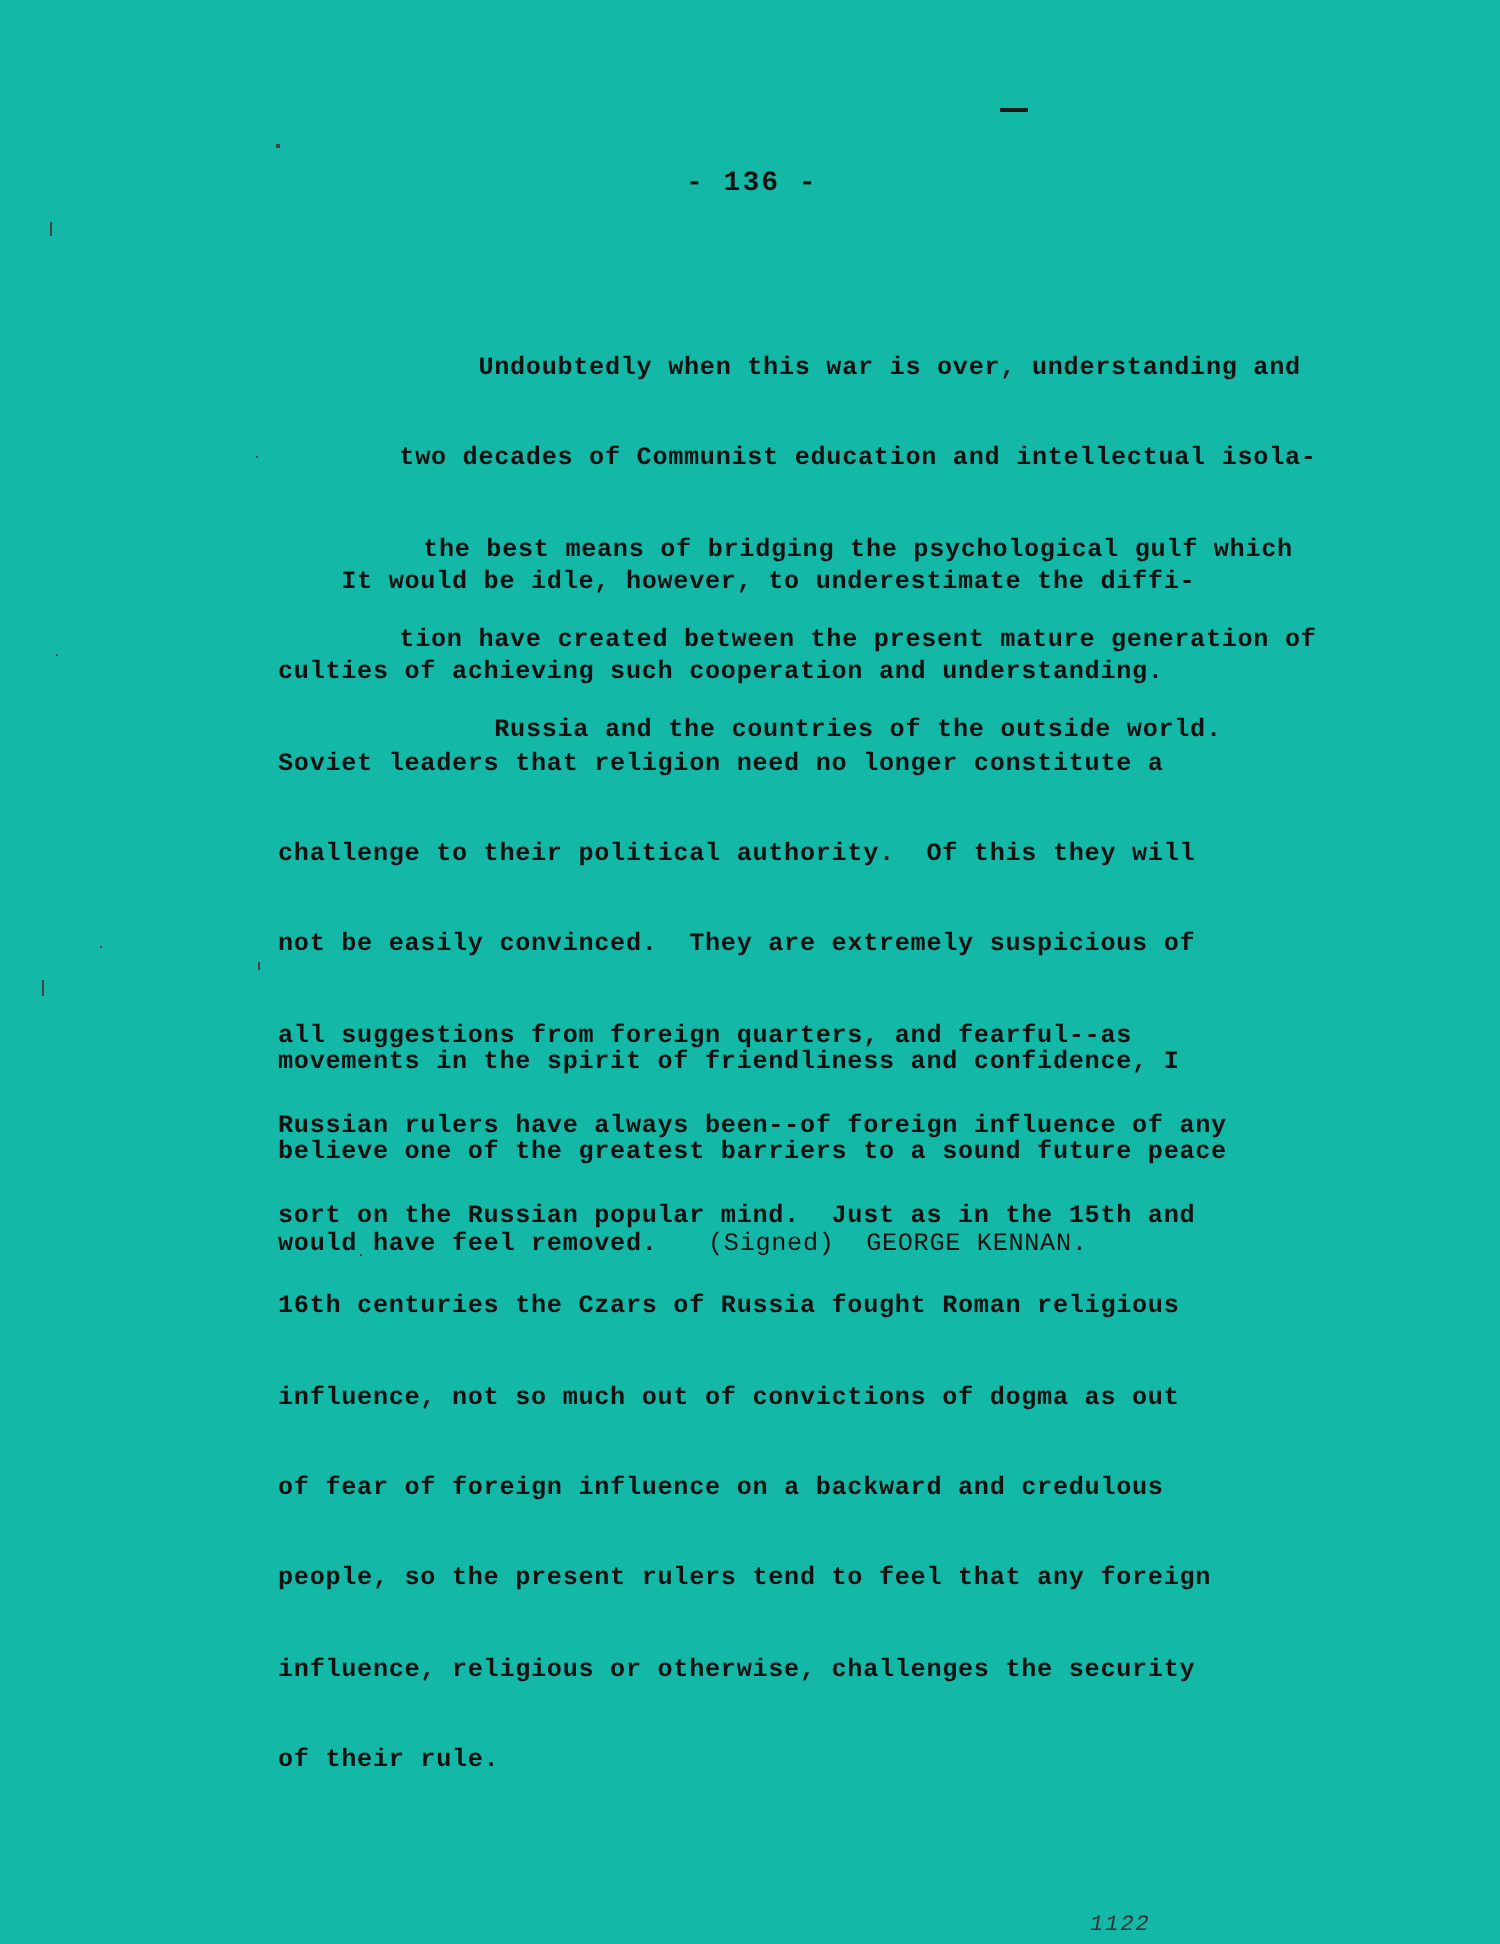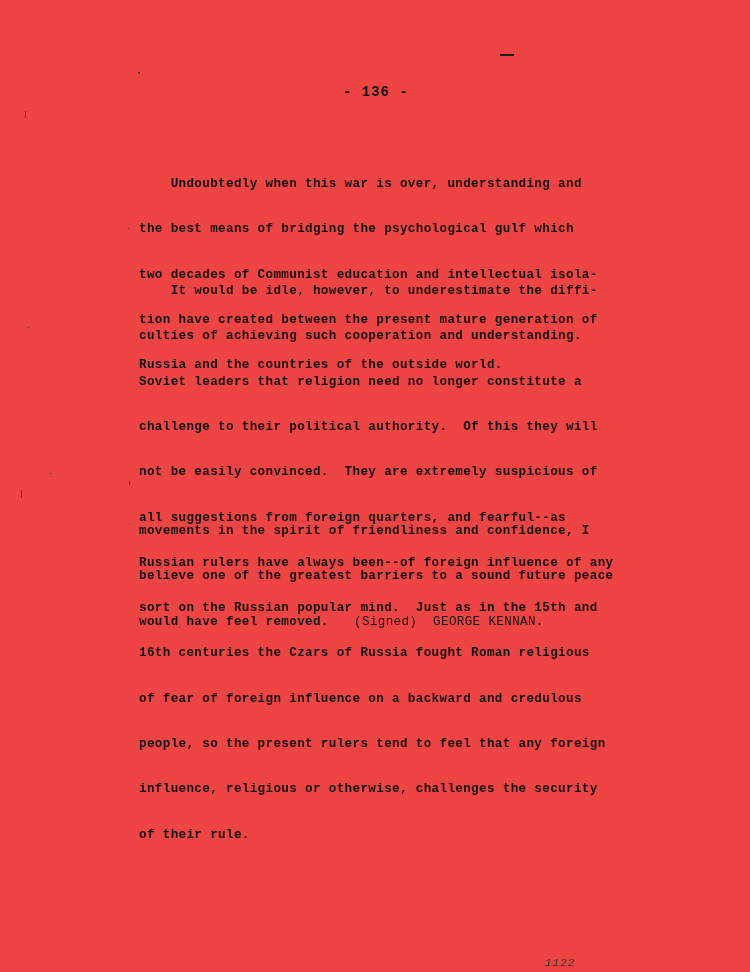--- a/index.html
+++ b/index.html
@@ -12,21 +12,21 @@
       height: 972px;
       position: relative;
       overflow: hidden;
       color: #111111;
       font-family: "Liberation Mono", "DejaVu Sans Mono", monospace;
     }
     .page {
       position: absolute;
       left: 0; top: 0;
       width: 750px; height: 972px;
-      background: #ef4444;
+      background: #14b8a6;
     }
     .mark-top-dash {
       position: absolute;
       left: 500px; top: 54px;
       width: 14px; height: 2px;
       background: #1a1a1a;
     }
     .page-number {
       position: absolute;
       left: 343px; top: 84px;
@@ -38,21 +38,21 @@
     .body-text {
       position: absolute;
       left: 139px;
       width: 580px;
       font-size: 12.6px;
       line-height: 15.1px;
       letter-spacing: 0.35px;
       white-space: pre;
       font-weight: bold;
     }
-    .para-1 { top: 147px; }
+    .para-1 { top: 147px; text-align: center; }
     .para-2 { top: 254px; }
     .para-3 { top: 494px; }
     .line { display: block; height: 15.1px; }
     .signature {
       position: absolute;
       left: 354px; top: 615px;
       font-size: 12.6px;
       letter-spacing: 0.35px;
       white-space: pre;
       font-weight: normal;
@@ -75,36 +75,37 @@
 <body>
 
 <div class="page">
 
   <div class="mark-top-dash"></div>
 
   <div class="page-number">- 136 -</div>
 
   <div class="body-text para-1">
     <span class="line">    Undoubtedly when this war is over, understanding and</span>
+    <span class="line">two decades of Communist education and intellectual isola-</span>
     <span class="line">the best means of bridging the psychological gulf which</span>
-    <span class="line">two decades of Communist education and intellectual isola-</span>
     <span class="line">tion have created between the present mature generation of</span>
     <span class="line">Russia and the countries of the outside world.</span>
   </div>
 
   <div class="body-text para-2">
     <span class="line">    It would be idle, however, to underestimate the diffi-</span>
     <span class="line">culties of achieving such cooperation and understanding.</span>
     <span class="line">Soviet leaders that religion need no longer constitute a</span>
     <span class="line">challenge to their political authority.  Of this they will</span>
     <span class="line">not be easily convinced.  They are extremely suspicious of</span>
     <span class="line">all suggestions from foreign quarters, and fearful--as</span>
     <span class="line">Russian rulers have always been--of foreign influence of any</span>
     <span class="line">sort on the Russian popular mind.  Just as in the 15th and</span>
     <span class="line">16th centuries the Czars of Russia fought Roman religious</span>
+    <span class="line">influence, not so much out of convictions of dogma as out</span>
     <span class="line">of fear of foreign influence on a backward and credulous</span>
     <span class="line">people, so the present rulers tend to feel that any foreign</span>
     <span class="line">influence, religious or otherwise, challenges the security</span>
     <span class="line">of their rule.</span>
   </div>
 
   <div class="body-text para-3">
     <span class="line">movements in the spirit of friendliness and confidence, I</span>
     <span class="line">believe one of the greatest barriers to a sound future peace</span>
     <span class="line">would have feel removed.</span>

